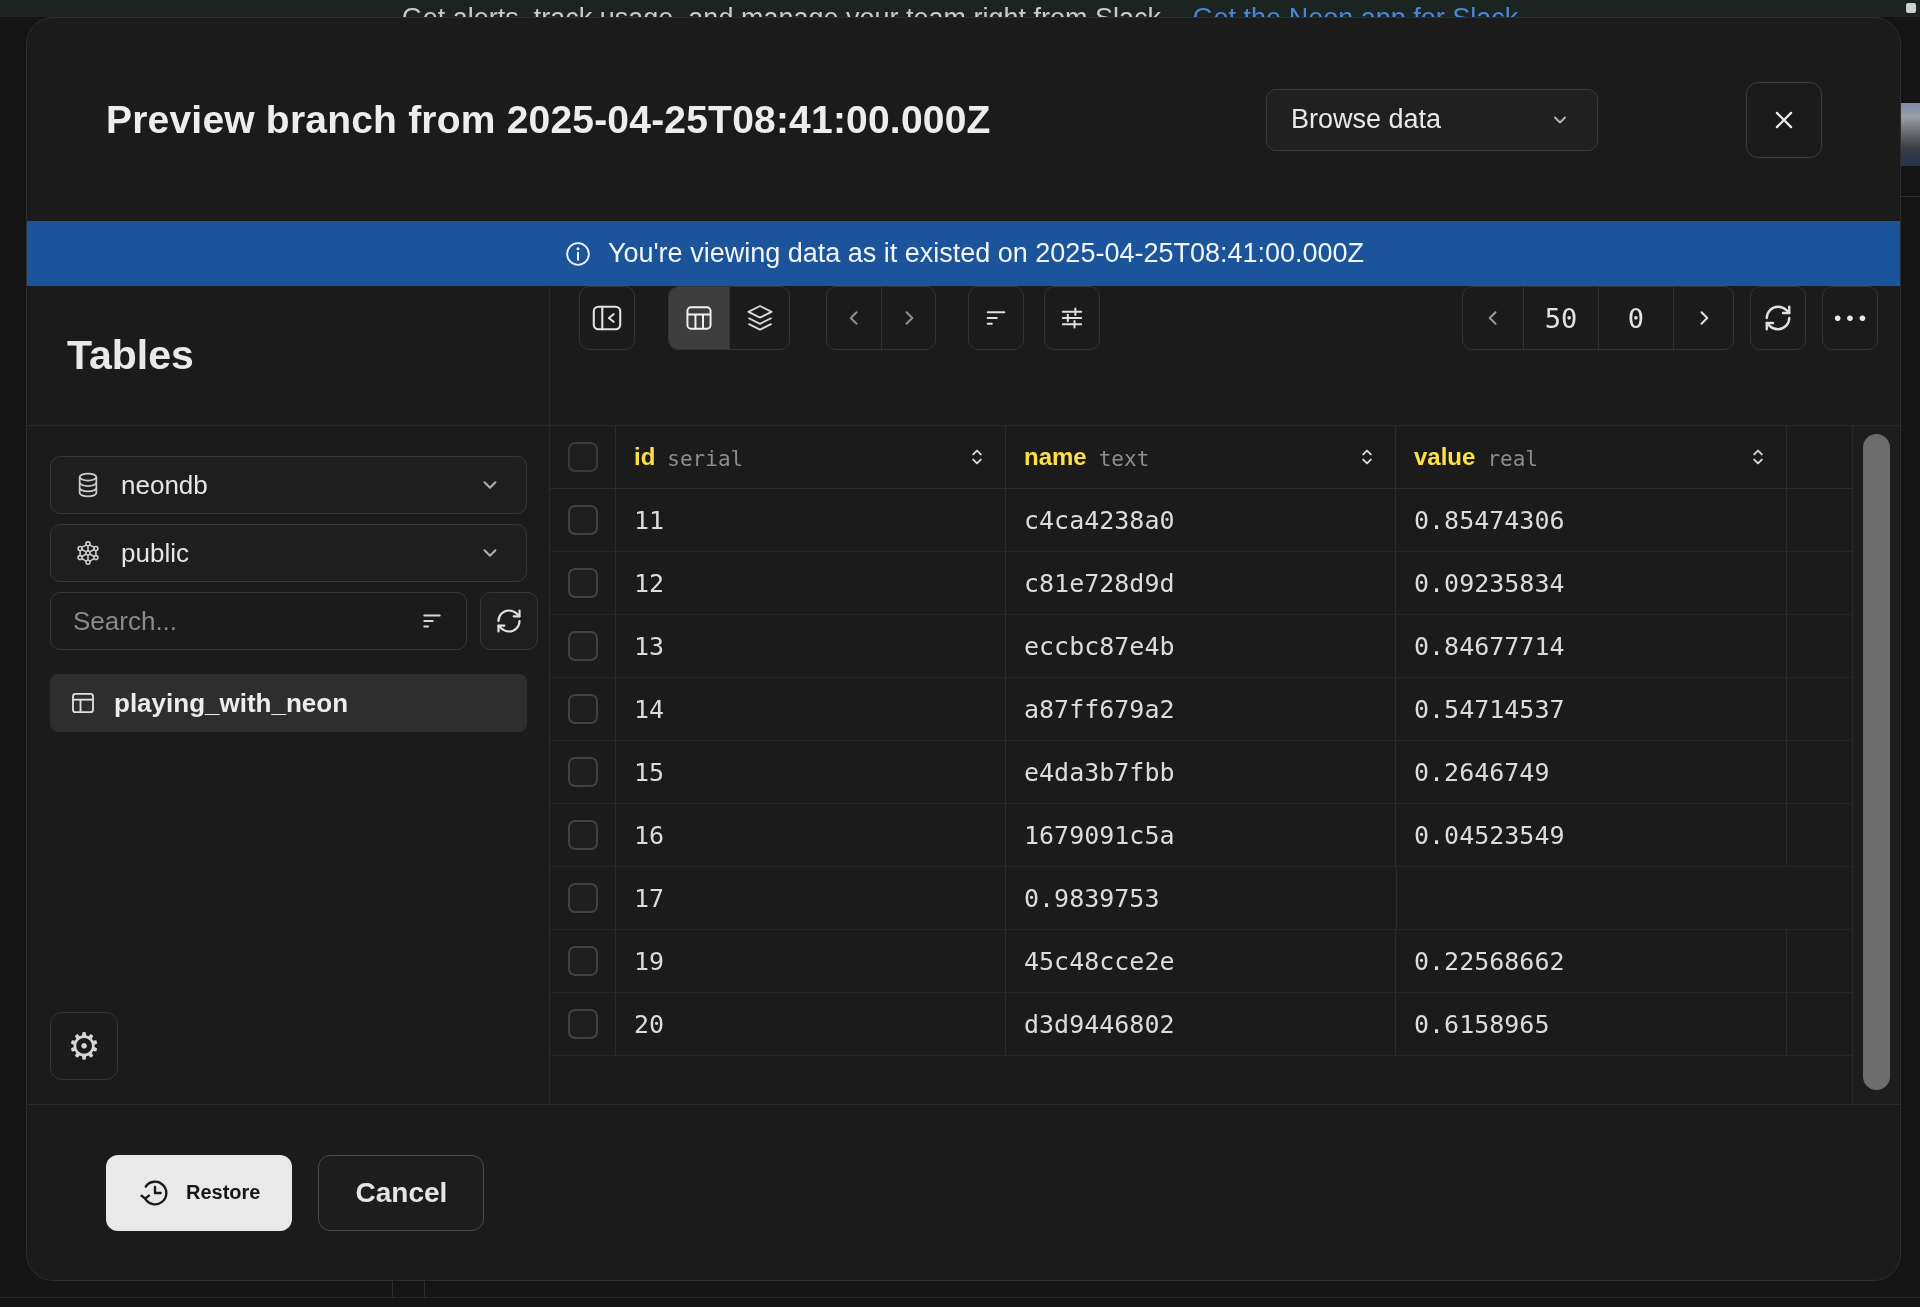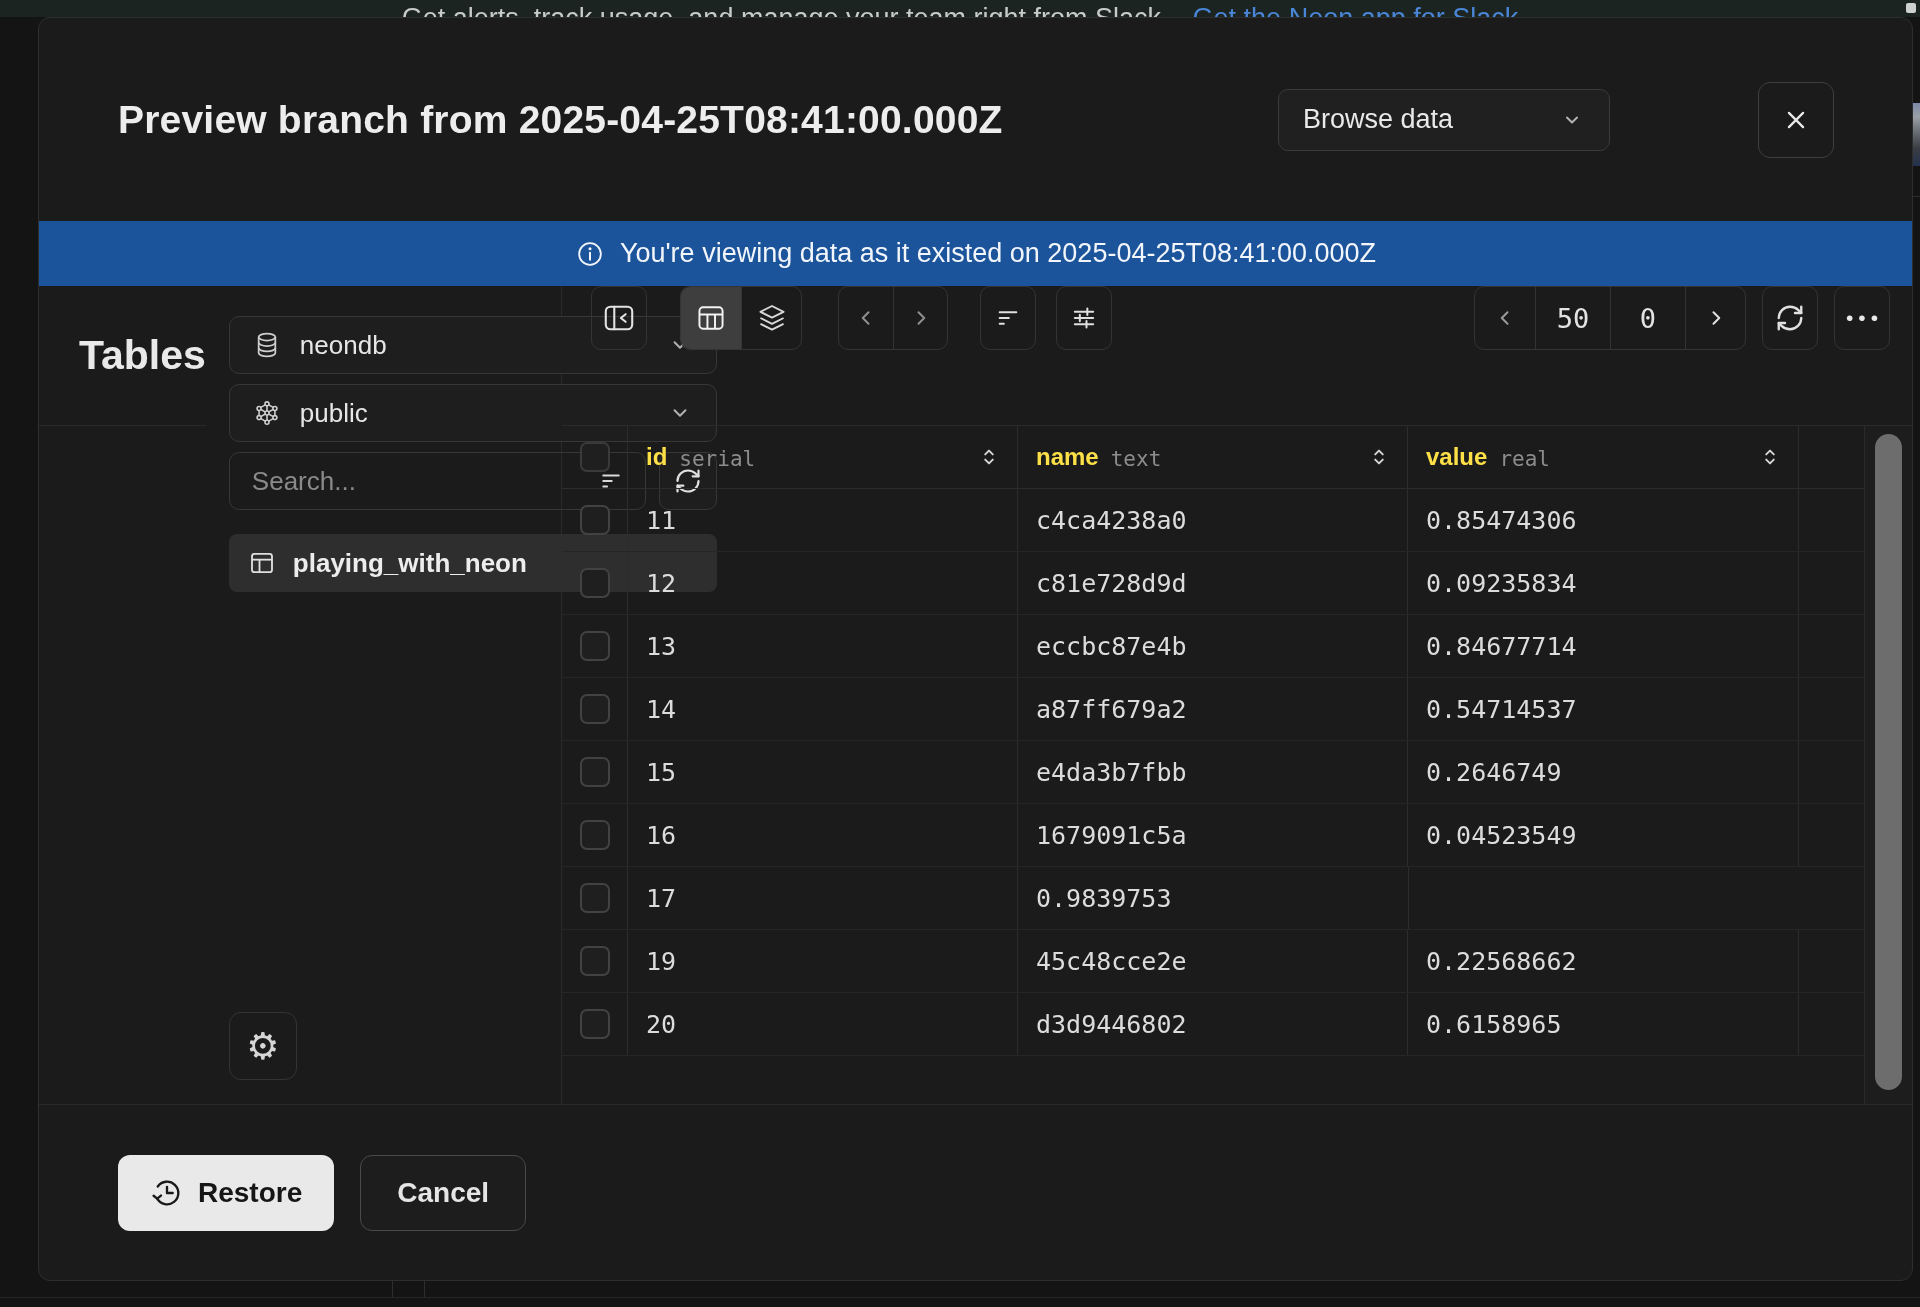--- a/index.html
+++ b/index.html
@@ -19,39 +19,39 @@
   .strip-link { color:#4a86d8; }
   .bd-frag { position:absolute; left:1901px; top:103px; width:19px; height:63px;
     background:linear-gradient(180deg,#7d8aa8 0%,#9aa0a6 22%,#6b6f76 45%,#3a3d42 72%,#23324f 100%); }
   .bd-mark { position:absolute; left:1906px; top:3px; width:10px; height:10px; background:#cdd2d0; border-radius:2px; }
   .bd-line-right { position:absolute; left:1901px; top:196px; width:19px; height:1px; background:#2c2c2c; }
   .bd-line-bottom { position:absolute; left:0; top:1297px; width:1920px; height:1px; background:#262626; }
   .bd-tick { position:absolute; top:1281px; width:1px; height:16px; background:#2e2e2e; }
   .bd-tick.t1 { left:392px; } .bd-tick.t2 { left:424px; }
 
   
-  .modal { position:absolute; left:38px; top:17px; width:1875px; height:1264px;
-    background:#1b1b1b; border:1px solid #2e2e2e; border-radius:12px; overflow:hidden;
+  .modal { position:absolute; left:26px; top:17px; width:1875px; height:1264px;
+    background:#1b1b1b; border:1px solid #2e2e2e; border-radius:27px; overflow:hidden;
     display:flex; flex-direction:column; }
 
   .m-header { height:203px; min-height:203px; display:flex; align-items:center; padding:0 78px 0 79px; }
   .m-title { flex:1; font-size:39px; font-weight:700; color:#ededed; letter-spacing:.2px; }
   .browse { width:332px; height:62px; min-width:332px; display:flex; align-items:center; justify-content:space-between;
     padding:0 24px; background:#202020; border:1px solid #3a3a3a; border-radius:10px; margin-right:148px;
     font-size:27px; color:#e9e9e9; cursor:pointer; }
   .close-btn { width:76px; height:76px; min-width:76px; border:1px solid #3e3e3e; border-radius:12px;
     background:transparent; display:flex; align-items:center; justify-content:center; cursor:pointer; }
 
   .banner { height:65px; min-height:65px; background:#1b549b; display:flex; align-items:center; justify-content:center;
     gap:15px; font-size:27px; color:#f2f6fb; }
 
   .m-body { flex:1; display:flex; min-height:0; }
 
   
-  .sidebar { width:523px; min-width:523px; border-right:1px solid #2a2a2a; display:flex; }
+  .sidebar { width:523px; min-width:523px; border-right:1px solid #2a2a2a; display:flex; flex-direction:column; }
   .side-head { height:140px; min-height:140px; border-bottom:1px solid #2a2a2a; display:flex; align-items:center; padding-left:40px; }
   .side-title { font-size:41px; font-weight:700; color:#e9e9e9; }
   .side-content { flex:1; display:flex; flex-direction:column; padding:30px 22px 24px 23px; min-height:0; }
   .select { height:58px; min-height:58px; border:1px solid #373737; border-radius:10px; background:#1e1e1e;
     display:flex; align-items:center; padding:0 22px; gap:18px; margin-bottom:10px; cursor:pointer; }
   .select-label { flex:1; font-size:26px; color:#e6e6e6; }
   .search-row { display:flex; gap:13px; margin-bottom:24px; }
   .search { flex:1; height:58px; border:1px solid #373737; border-radius:10px;
     display:flex; align-items:center; padding:0 20px 0 22px; gap:10px; }
   .search input { flex:1; min-width:0; background:transparent; border:none; outline:none; color:#e6e6e6;
@@ -102,21 +102,21 @@
   .dcell { font-family:"DejaVu Sans Mono",monospace; font-size:25px; color:#dcdcdc; cursor:default; }
   .col-name { font-size:24px; font-weight:700; color:#fde047; }
   .col-type { font-family:"DejaVu Sans Mono",monospace; font-size:21px; color:#8d8d8d; margin-left:12px; margin-top:3px; }
   .sort { margin-left:auto; margin-right:16px; cursor:pointer; }
   .checkbox { width:30px; height:30px; border:2px solid #424242; border-radius:7px; background:#1f1f1f; cursor:pointer; }
   .thead .checkbox { border-color:#3a3a3a; }
 
   
   .m-footer { height:176px; min-height:176px; border-top:1px solid #2a2a2a; display:flex; align-items:center; padding-left:79px; gap:26px; }
   .restore { height:76px; padding:0 32px; border-radius:12px; background:#e9e9e9; border:none; color:#161616;
-    font-size:28px; font-weight:700; font-family:inherit; display:flex; align-items:center; gap:14px; cursor:pointer; }
+    font-size:20px; font-weight:700; font-family:inherit; display:flex; align-items:center; gap:14px; cursor:pointer; }
   .cancel { height:76px; padding:0 36px; border-radius:12px; background:#1d1d1d; border:1px solid #4a4a4a; color:#e5e5e5;
     font-size:28px; font-weight:700; font-family:inherit; cursor:pointer; }
 </style>
 </head>
 <body>
 
 <div class="strip">
   <div class="strip-inner">
     <span>Get alerts, track usage, and manage your team right from Slack.</span>
     <span class="strip-link">Get the Neon app for Slack</span>

